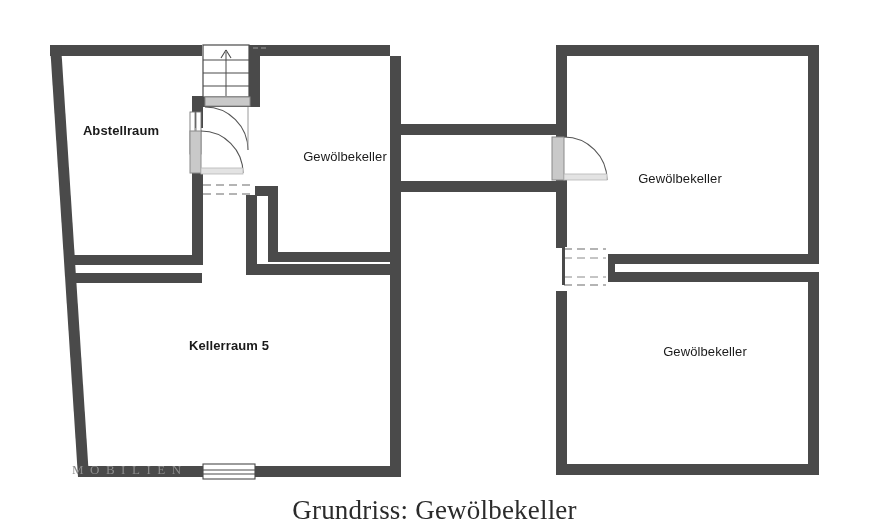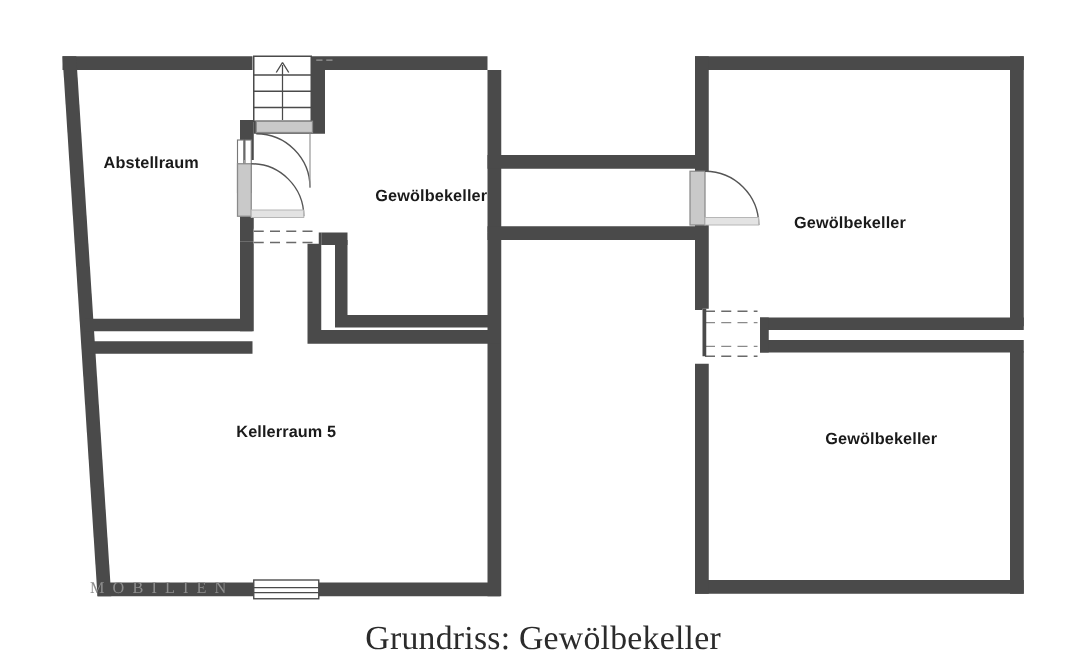--- a/index.html
+++ b/index.html
@@ -36,21 +36,21 @@
     font-family: "Liberation Sans", sans-serif;
     color: #1a1a1a;
     white-space: nowrap;
     transform: translate(-50%, -50%);
     letter-spacing: 0.1px;
   }
   .room-label.bold {
     font-weight: bold;
   }
   .room-label.regular {
-    font-weight: bold;
+    font-weight: normal;
   }
   #plan-title {
     position: absolute;
     left: 0;
     right: 0;
     bottom: 4px;
     text-align: center;
     font-family: "Liberation Serif", serif;
     font-size: 27px;
     color: #2b2b2b;

